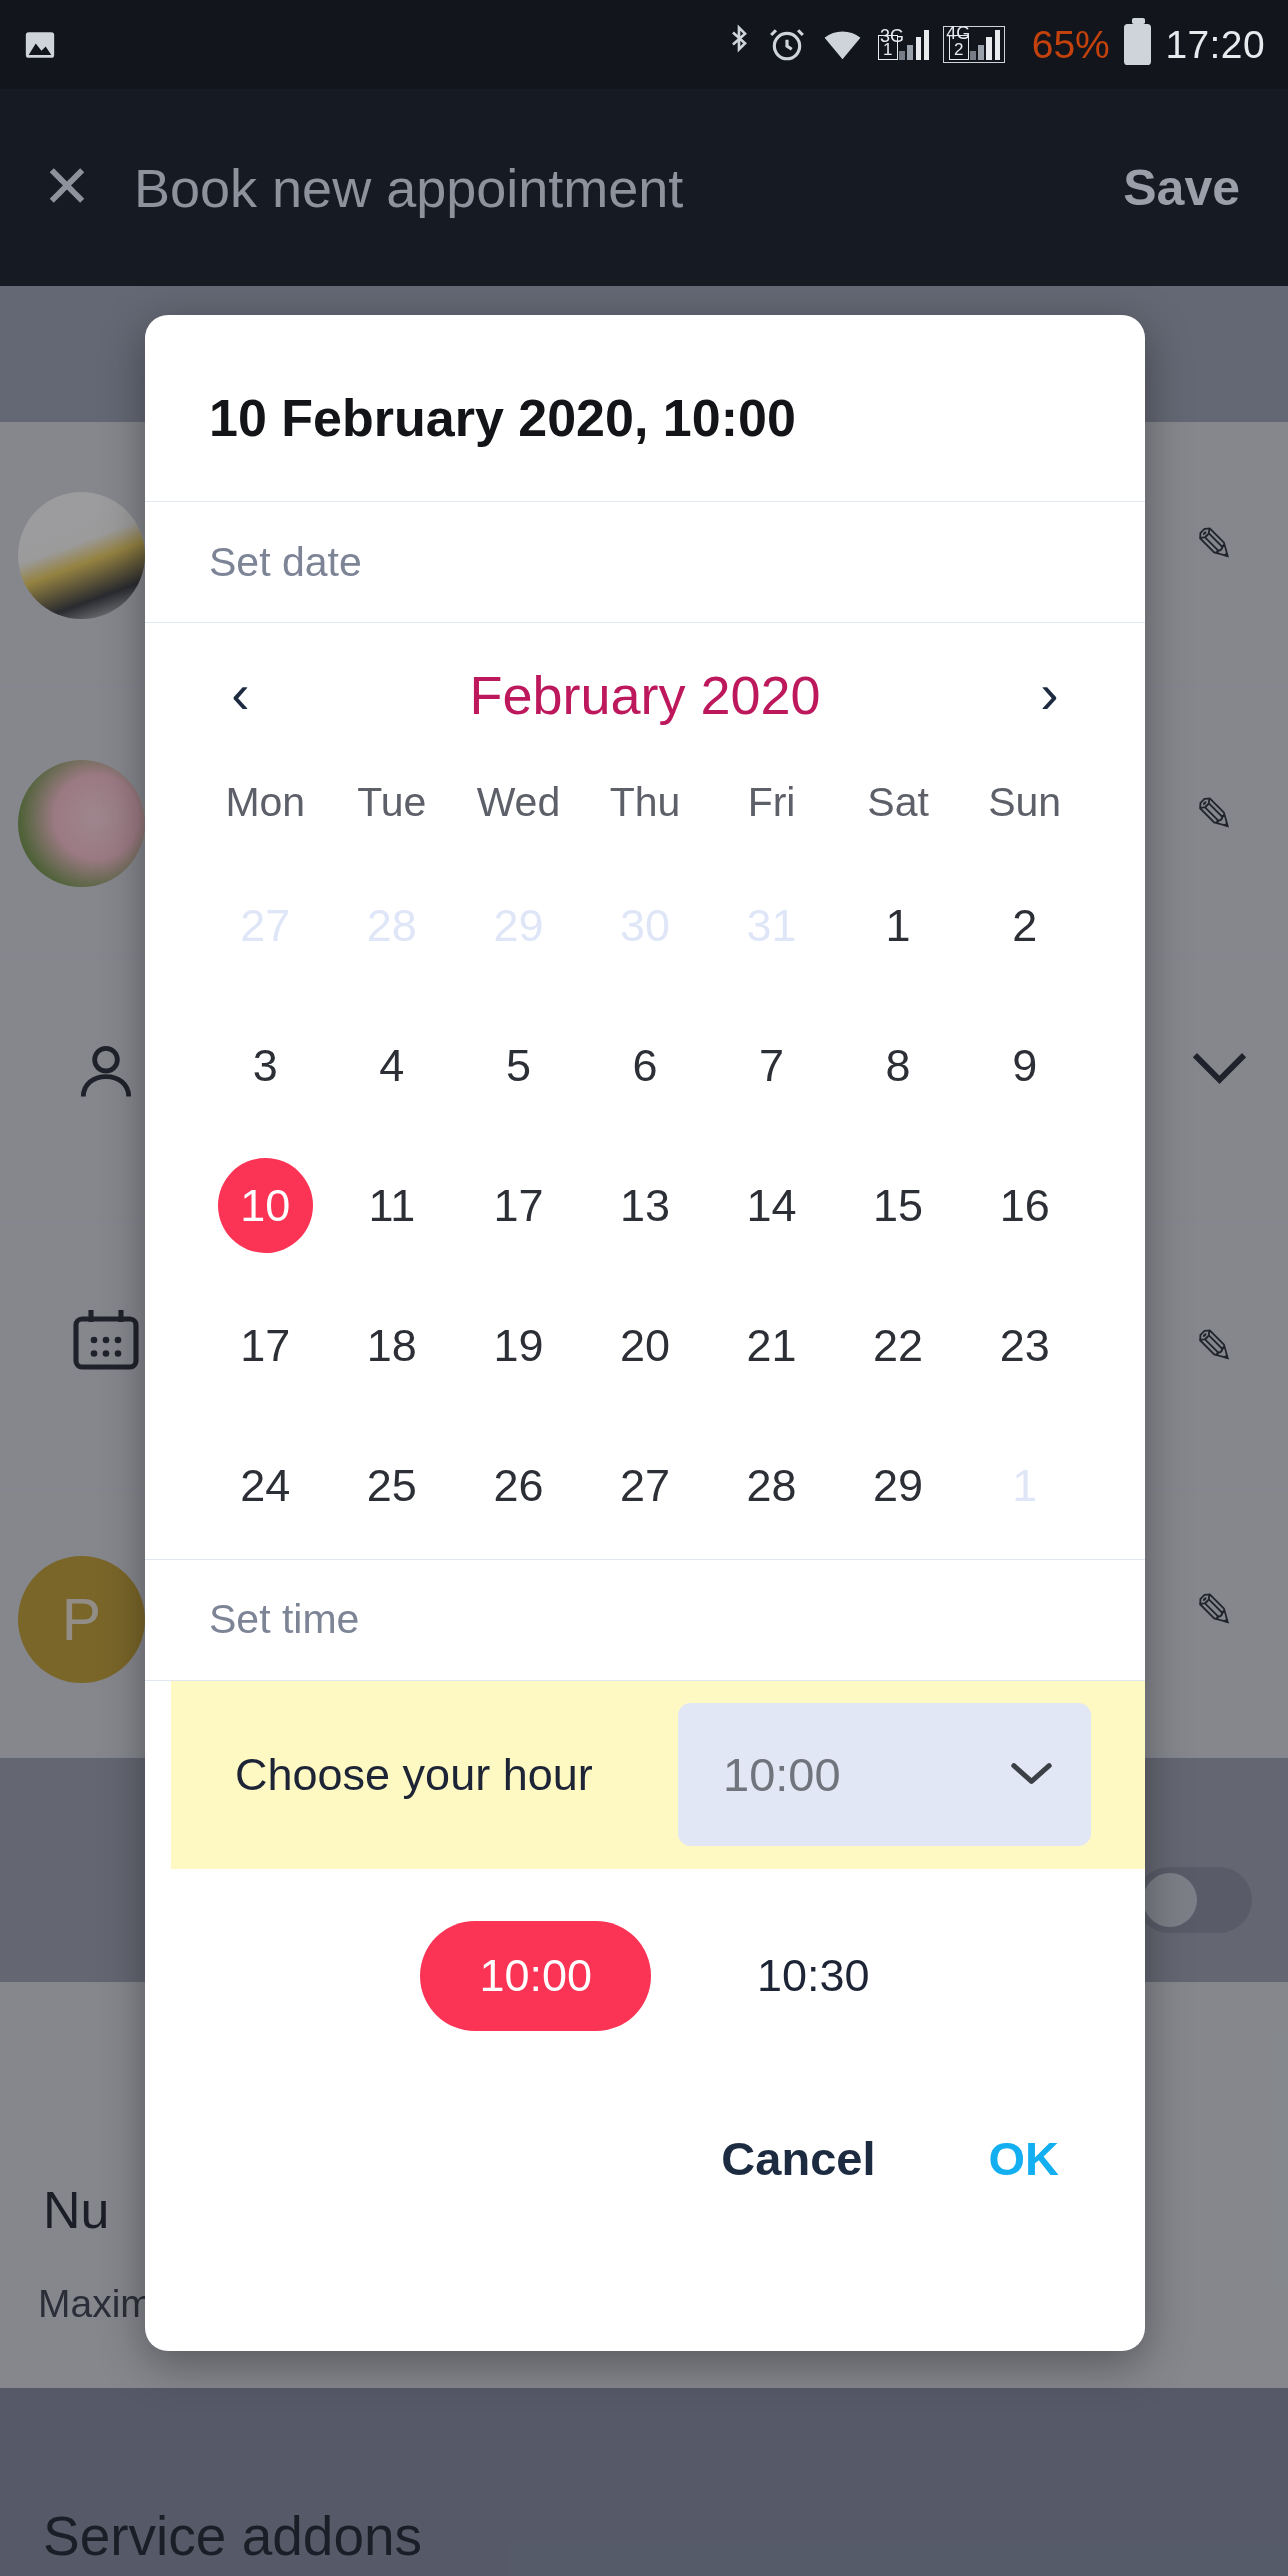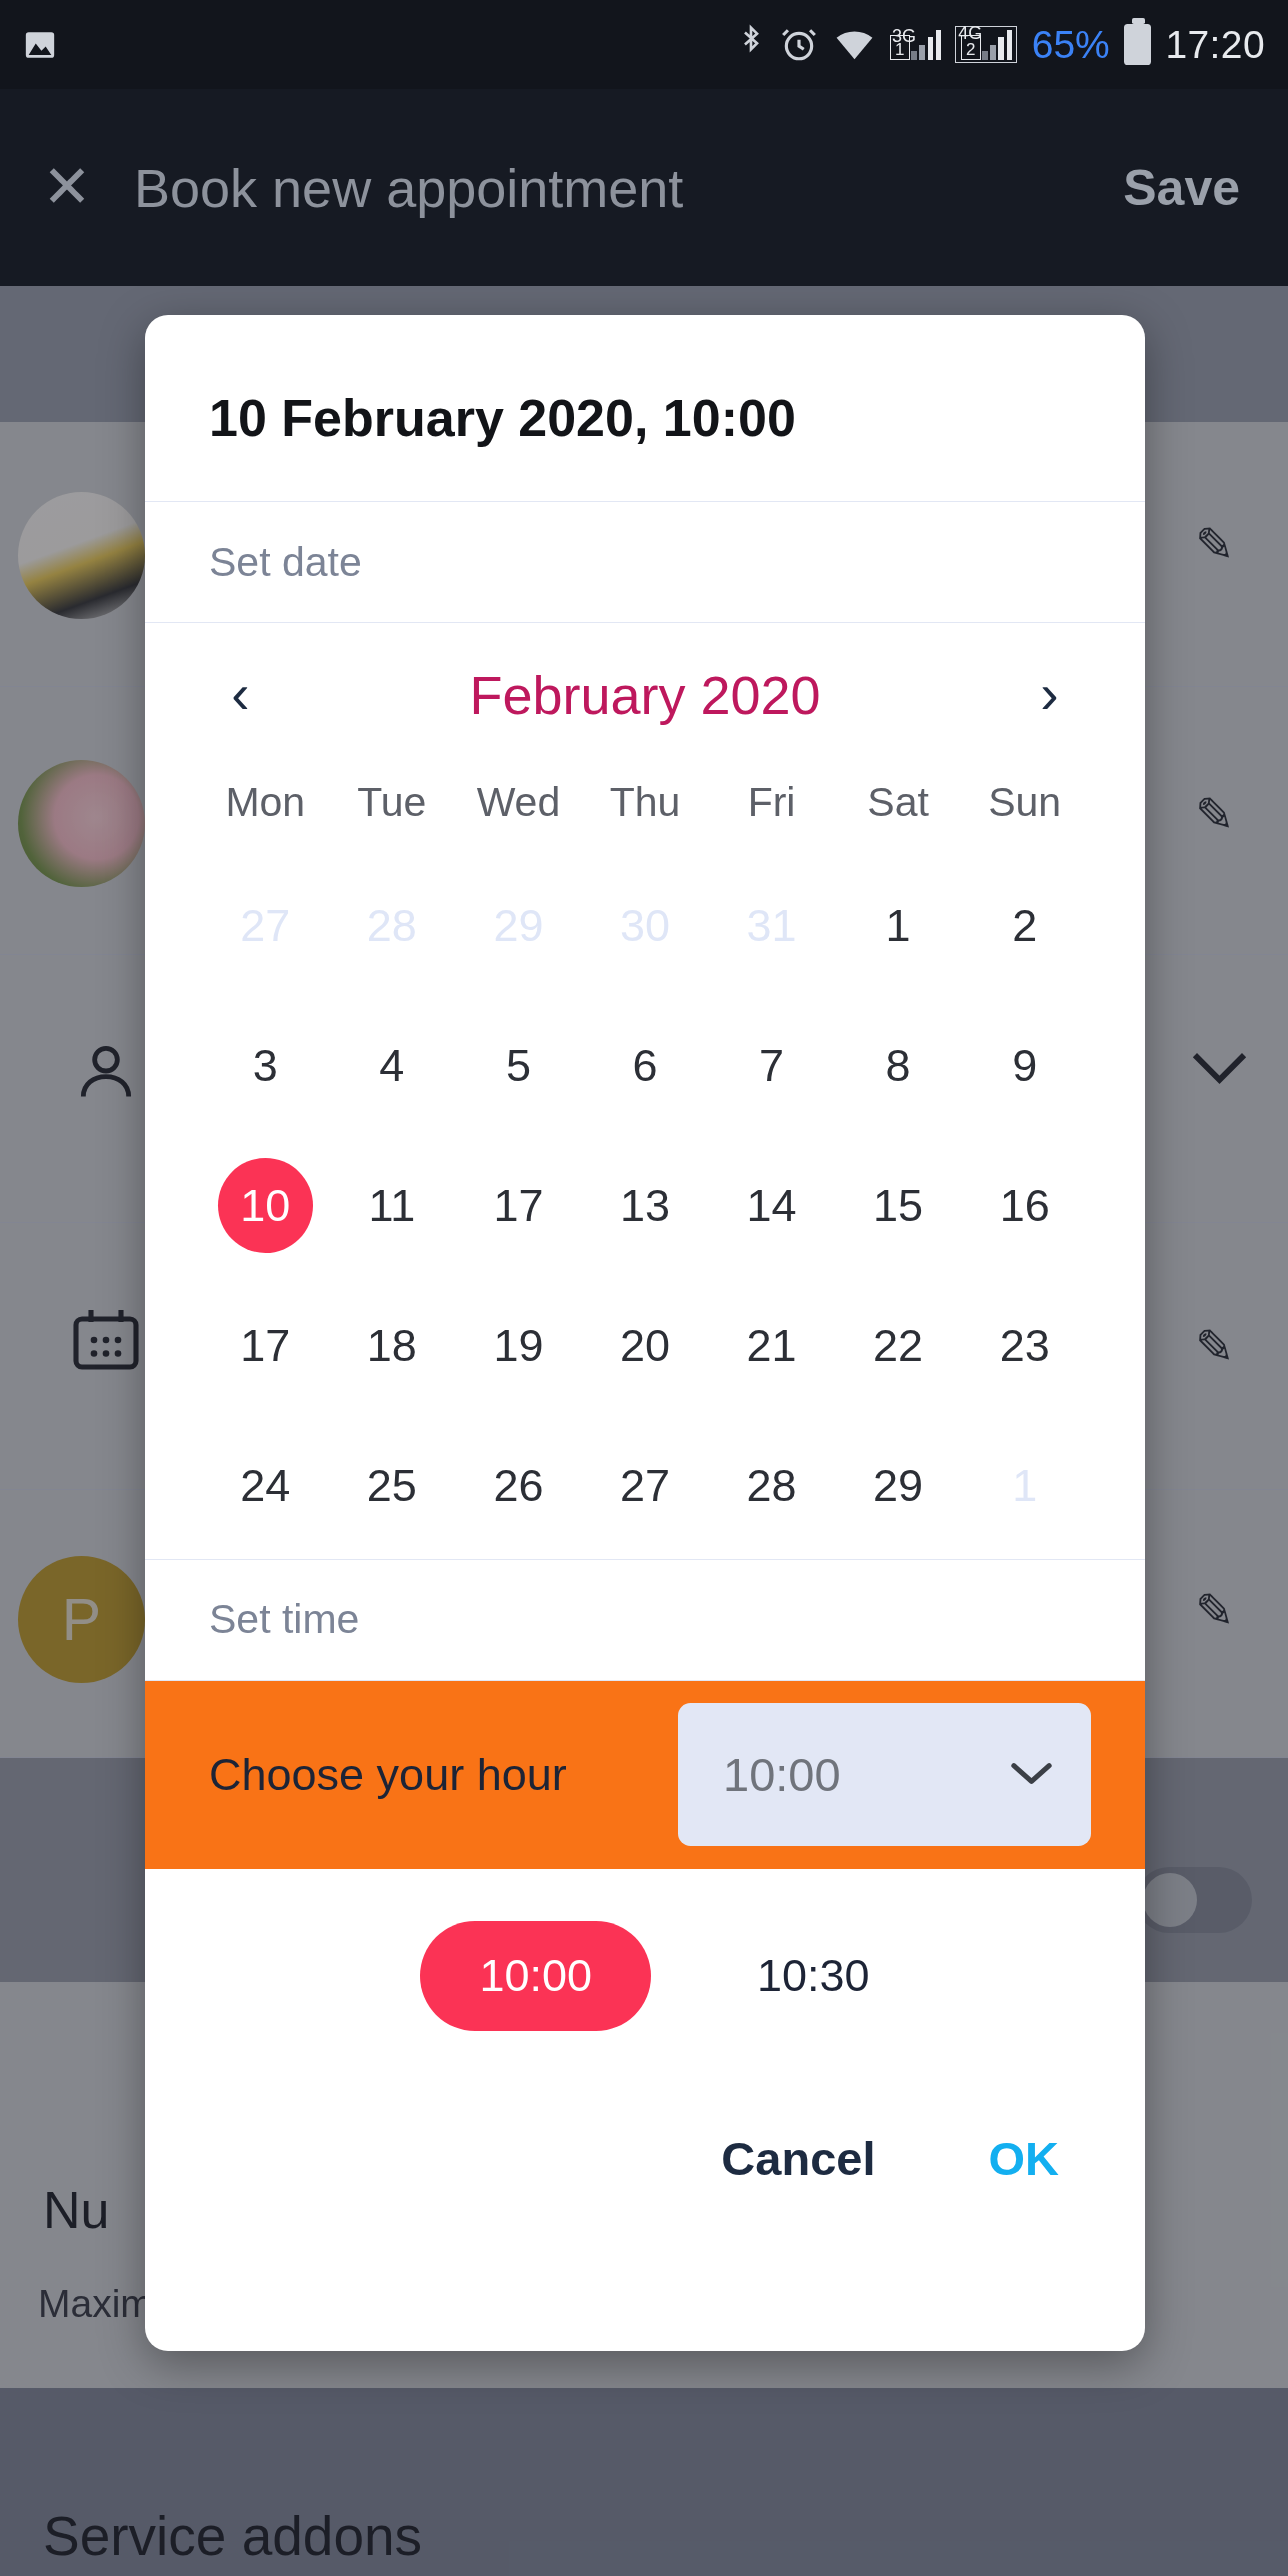--- a/index.html
+++ b/index.html
@@ -14,21 +14,21 @@
   
   .statusbar{
     position:absolute; top:0; left:0; width:1288px; height:89px;
     background:#12151c; display:flex; align-items:center;
     padding:0 23px; z-index:60;
   }
   .sb-left{display:flex;align-items:center;gap:12.5px;flex:1;}
   .sb-right{display:flex;align-items:center;gap:14.3px;}
   .sb-ico{display:inline-flex;align-items:center;justify-content:center;}
   .sb-text{color:#e8eaee;font-size:39px;letter-spacing:0.4px;}
-  .sb-pct{color:#3b82f6;font-size:39px;}
+  .sb-pct{color:#c2410c;font-size:39px;margin-left:12px;}
   .simbox{position:relative;display:flex;align-items:flex-end;gap:1.8px;}
   .simbox.boxed{border:1.8px solid #cfd3da;padding:2.7px 4.5px;}
   .g-label{position:absolute;top:-3.6px;left:2px;font-size:18px;color:#e8eaee;}
   .bars{display:flex;align-items:flex-end;gap:2.7px;height:30px;}
   .bars i{display:block;width:5.4px;background:#e8eaee;}
   .bars i:nth-child(1){height:9px;background:#777c86;}
   .bars i:nth-child(2){height:15px;background:#9aa0aa;}
   .bars i:nth-child(3){height:22.4px;}
   .bars i:nth-child(4){height:29.5px;}
   .simnum{width:19.7px;height:25px;border:1.8px solid #e8eaee;color:#e8eaee;
@@ -112,22 +112,22 @@
     font-size:45px; color:#2c2f36;
   }
   .day .pill{
     width:95px; height:95px; display:flex; align-items:center; justify-content:center;
     border-radius:50%;
   }
   .day.muted{ color:#dfe6f7; }
   .day.sel .pill{ background:#fb3355; color:#ffffff; }
 
   .time-band{
-    background:#f97316; height:188px; display:flex; align-items:center;
-    padding:0 54px 0 64px; justify-content:space-between;
+    background:#fef9c3; height:188px; display:flex; align-items:center;
+    padding:0 54px 0 64px; justify-content:space-between;margin-left:26px;
   }
   .time-band .lbl{ color:#1d2436; font-size:45px; }
   .hour-select{
     width:413px; height:143px; background:#e2e7f5; border-radius:12.5px;
     display:flex; align-items:center; justify-content:space-between;
     padding:0 36px 0 45px;
   }
   .hour-select .val{ color:#70747c; font-size:47px; }
   .hour-select .chev{ color:#3b3f46; font-size:39px; line-height:1; }
 

